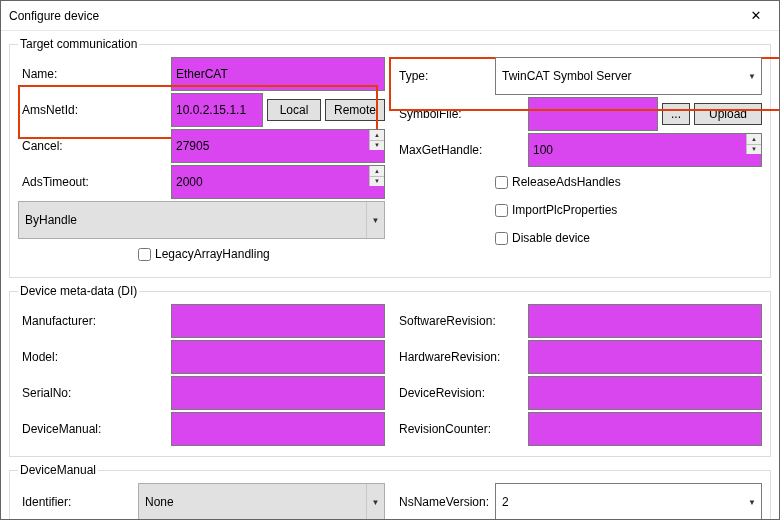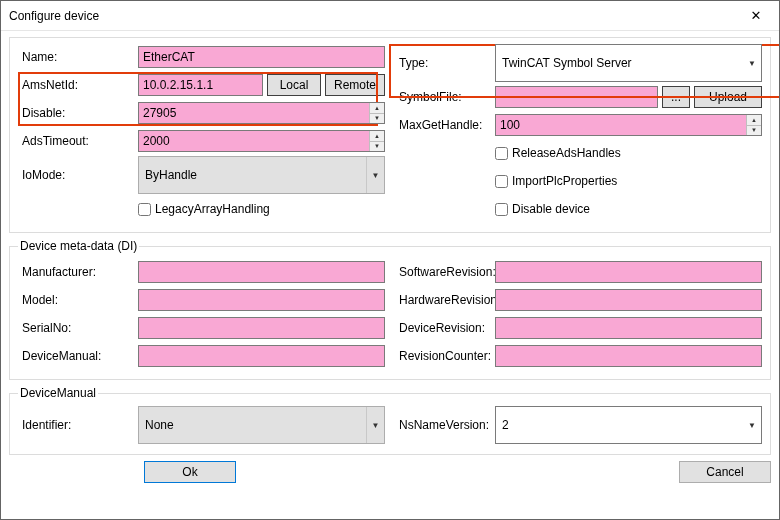--- a/index.html
+++ b/index.html
@@ -63,24 +63,25 @@
     min-height: 26px;
     margin-bottom: 2px;
   }
   .lbl { width: 120px; padding-left: 4px; }
   .lbl-sm { width: 100px; padding-left: 4px; }
   .fld { flex: 1; display: flex; align-items: center; gap: 4px; }
 
   input[type="text"] {
     height: 22px;
     border: 1px solid #7a7a7a;
-    padding: 4px 4px;
+    padding: 16px 4px;
     font: inherit;
-    background: #f9a8d4;
+    background: #d946ef;
     width: 100%;
+    margin-left: 33px;
   }
 
   .spinner { position: relative; }
   .spinner input { padding-right: 16px; }
   .spinbtns {
     position: absolute;
     right: 1px;
     top: 1px;
     width: 15px;
     height: 20px;
@@ -167,20 +168,21 @@
 <div class="titlebar">
   <span class="title">Configure device</span>
   <div class="close">
       <span>✕</span>
     </div>
 </div>
 
 <div class="content">
 
   <fieldset>
+    <legend>Target communication</legend>
 
     <div class="cols">
 
       <div class="col">
         <div id="hl-left" class="hl-red"></div>
 
         <div class="row">
           <div class="lbl">Name:</div>
           <div class="fld">
               <input type="text" value="EtherCAT" style="">
@@ -190,21 +192,21 @@
         <div class="row">
           <div class="lbl">AmsNetId:</div>
           <div class="fld">
             <input type="text" style="flex: 1 1 0%;" value="10.0.2.15.1.1">
             <button class="btn">Local</button>
             <button class="btn">Remote</button>
           </div>
         </div>
 
         <div class="row">
-          <div class="lbl">Disable:</div>
+          <div class="lbl">Cancel:</div>
           <div class="fld spinner">
             <input type="text" value="27905" style="">
             <div class="spinbtns">
                 <div class="up">▲</div>
                 <div class="down">▼</div>
               </div>
           </div>
         </div>
 
         <div class="row">
@@ -212,21 +214,20 @@
           <div class="fld spinner">
             <input type="text" value="2000" style="">
             <div class="spinbtns">
                 <div class="up">▲</div>
                 <div class="down">▼</div>
               </div>
           </div>
         </div>
 
         <div class="row">
-          <div class="lbl">IoMode:</div>
           <div class="fld">
             <div class="select">
               <div class="seltext">ByHandle</div>
               <div class="dropbtn">▼</div>
             </div>
           </div>
         </div>
 
         <div class="row">
           <div class="lbl"></div>

